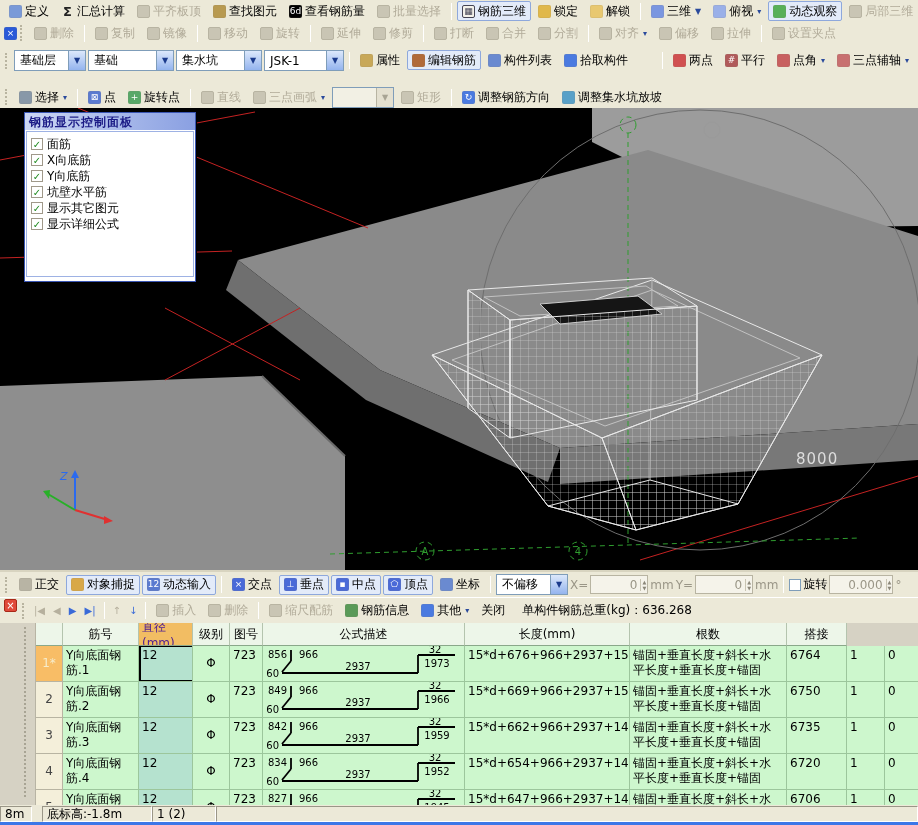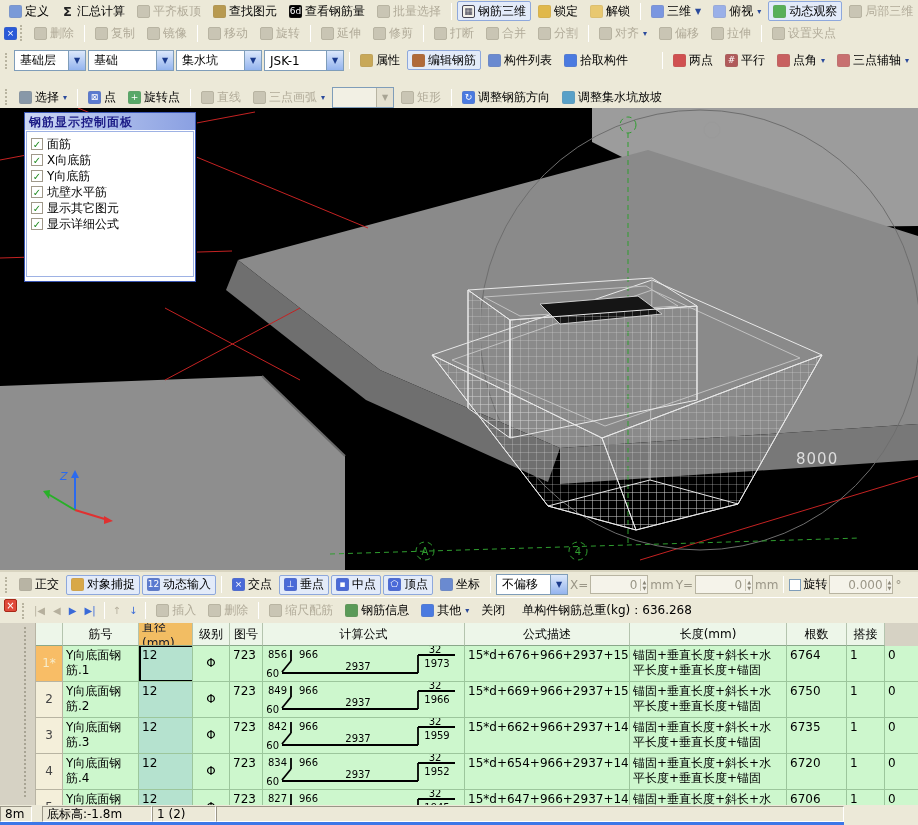--- a/index.html
+++ b/index.html
@@ -51,34 +51,34 @@
   #totaltext { margin-left:10px; }
 
   
   #tablewrap { position:absolute; top:623px; left:0; width:918px; height:182px; overflow:hidden; background:#d6d2c4; }
   #gutter { position:absolute; left:0; top:0; width:36px; height:182px; background:#d6d2c4; border-right:1px solid #b8b4a4; }
   #gutter .gdots { position:absolute; left:24px; top:4px; height:170px; border-left:2px dotted #a8a494; }
   #grid { position:absolute; left:36px; top:0; }
   .trow { display:grid; grid-template-columns:27px 76px 54px 37px 33px 202px 165px 157px 60px 38px 40px; }
   .trow > div { border-right:1px solid #9cc69c; border-bottom:1px solid #9cc69c; padding:2px 3px; overflow:hidden; }
   .thead > div { background:#edf6e9; border-right:1px solid #b4c4ae; border-bottom:1px solid #8aa88a; height:23px; display:flex; align-items:center; justify-content:center; font-size:12px; }
-  .thead .hdia { background:#f2bd63; color:#0f172a; }
+  .thead .hdia { background:#f2bd63; color:#4c1d95; }
   .tdata > div { background:#cdf7cd; height:36px; font-size:12px; line-height:15px; }
   .tdata .cnum { background:#f4efda; border-right:1px solid #b8b4a2; border-bottom:1px solid #b8b4a2; display:flex; align-items:center; justify-content:center; color:#444; }
   .tdata.sel .cnum { background:#f8bd66; color:#f6eccb; }
   .tdata .cdia { background:#b5e2cf; }
   .tdata.sel .cdia { box-shadow:inset 2px 0 0 #000, inset 0 1px 0 #000, inset 0 -1px 0 #000; }
   .tdata .clvl { text-align:center; line-height:30px; }
   .cshape { padding:0 !important; }
   .cshape svg { display:block; }
   .cshape text { font-size:10px; fill:#000; }
   .cshape line { stroke:#000; stroke-width:1.8; }
 
   
-  #statusbar { position:absolute; top:805px; left:0; width:844px; height:20px; background:#ece9d8; }
+  #statusbar { position:absolute; top:805px; left:0; width:918px; height:20px; background:#ece9d8; }
   .scell { position:absolute; top:1px; height:16px; border:1px solid; border-color:#9a9687 #fff #fff #9a9687; padding:0 4px; font-size:12px; line-height:14px; }
   #bluestrip { position:absolute; bottom:0; left:0; width:100%; height:3px; background:#3b77e8; }
 
   .lbl { pointer-events:none; }
 </style>
 </head>
 <body>
 
 <div class="tb" style="top:0;height:22px;">
   <span class="tbtn">
@@ -525,21 +525,20 @@
   <div id="gutter">
       <span class="gdots"></span>
     </div>
   <div id="grid">
     <div class="trow thead">
       <div></div>
       <div>筋号</div>
       <div class="hdia">直径(mm)</div>
       <div>级别</div>
       <div>图号</div>
-      <div>计算公式</div>
       <div>公式描述</div>
       <div>长度(mm)</div>
       <div>根数</div>
       <div>搭接</div>
     </div>
 
     <div class="trow tdata sel">
       <div class="cnum">1*</div>
       <div>Y向底面钢筋.1</div>
       <div class="cdia">12</div>

